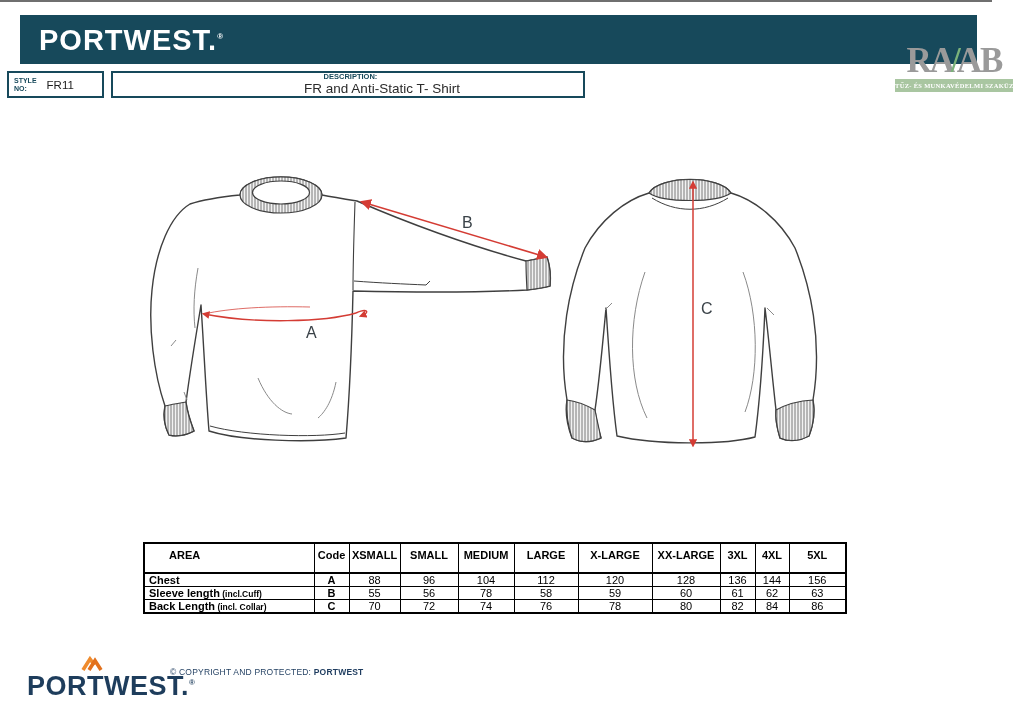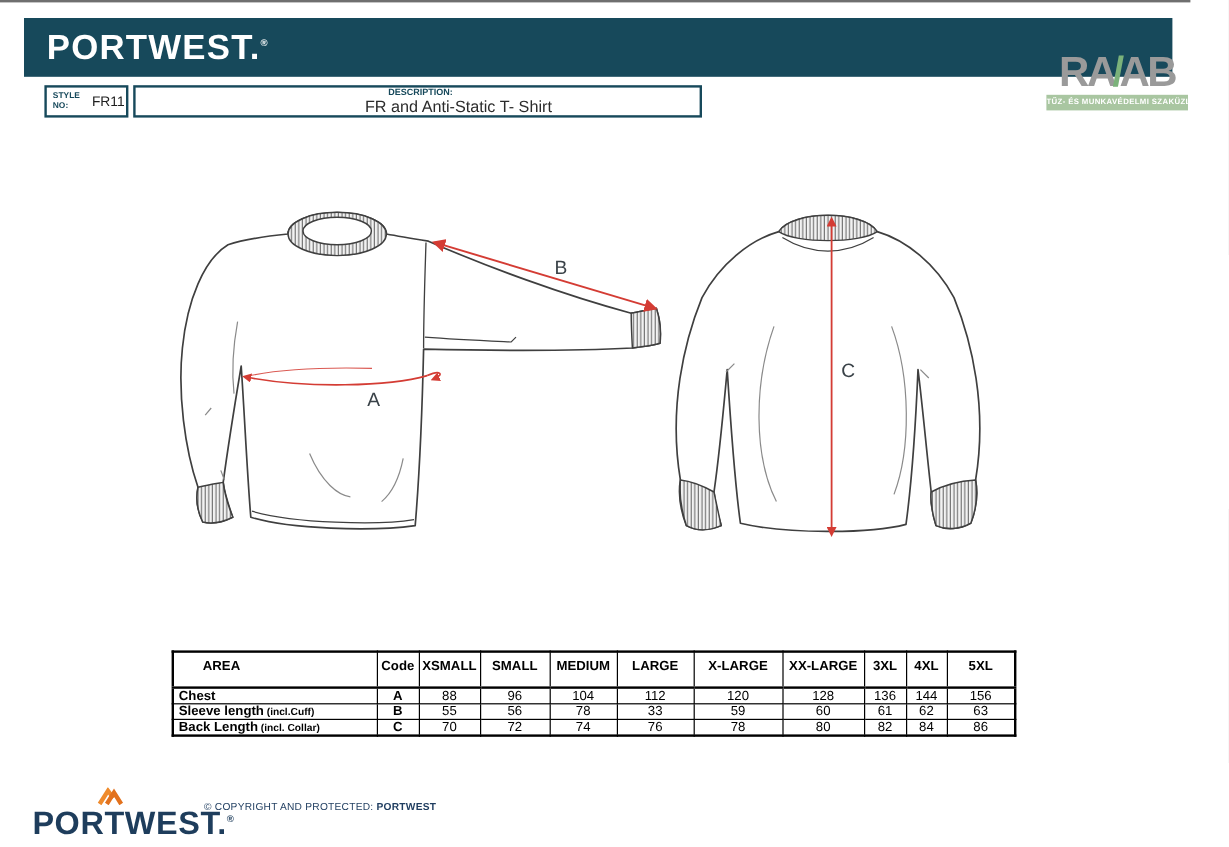--- a/index.html
+++ b/index.html
@@ -21,38 +21,38 @@
     position:absolute; left:19px; top:9px;
     color:#ffffff; font-size:29px; font-weight:bold; letter-spacing:1px;
   }
   #brand-text sup { font-size:8px; letter-spacing:0; }
   #size-chart-title {
     position:absolute; left:0; right:0; text-align:center;
     color:#e2761f; font-size:26px; font-weight:bold; letter-spacing:0.5px;
   }
 
   
-  #dealer-logo { position:absolute; left:872px; top:44px; width:118px; }
+  #dealer-logo { position:absolute; left:895px; top:44px; width:118px;font-family:Liberation Serif, serif; }
   #dealer-letters {
     font-size:35px; font-weight:bold; letter-spacing:-2px; line-height:34px;
     color:#9a9a9a; text-align:center; white-space:nowrap;
   }
   #dealer-letters .slash { color:#7bb27a; font-weight:bold; margin:0 -2px; }
   #dealer-tagline {
     margin-top:1px; background:#a9c6a1; color:#ffffff;
     font-size:6.5px; font-weight:bold; letter-spacing:0.3px;
     text-align:center; height:13px; line-height:13px; white-space:nowrap; overflow:hidden;
   }
 
   
   .info-box {
     position:absolute; top:71px; height:27px; border:2px solid #17495b;
     background:#fff; display:flex; align-items:center;
   }
-  #style-box { left:37px; width:70px;align-items:center; }
+  #style-box { left:7px; width:97px;align-items:center; }
   #description-box { left:111px; width:474px;flex-direction:column; }
   .box-label { color:#17495b; font-weight:bold; font-size:7px; line-height:8px; padding-left:5px; }
   #style-value { font-size:11.5px; color:#1e1e1e; margin-left:10px; }
   #description-label { font-size:7.5px; }
   #description-value { font-size:13.5px; color:#2b2b2b; margin-left:68px; }
 
   
   #front-view { position:absolute; left:140px; top:150px; }
   #back-view  { position:absolute; left:545px; top:150px; }
   svg text.meas { font-family:"Liberation Sans",sans-serif; font-size:16px; fill:#3a4248; }
@@ -243,21 +243,21 @@
             <td>136</td>
             <td>144</td>
             <td>156</td>
           </tr>
           <tr>
             <td class="area-c"><span>Sleeve length</span><span class="note"> (incl.Cuff)</span></td>
             <td class="code-c">B</td>
             <td>55</td>
             <td>56</td>
             <td>78</td>
-            <td>33</td>
+            <td>58</td>
             <td>59</td>
             <td>60</td>
             <td>61</td>
             <td>62</td>
             <td>63</td>
           </tr>
           <tr>
             <td class="area-c"><span>Back Length</span><span class="note"> (incl. Collar)</span></td>
             <td class="code-c">C</td>
             <td>70</td>

